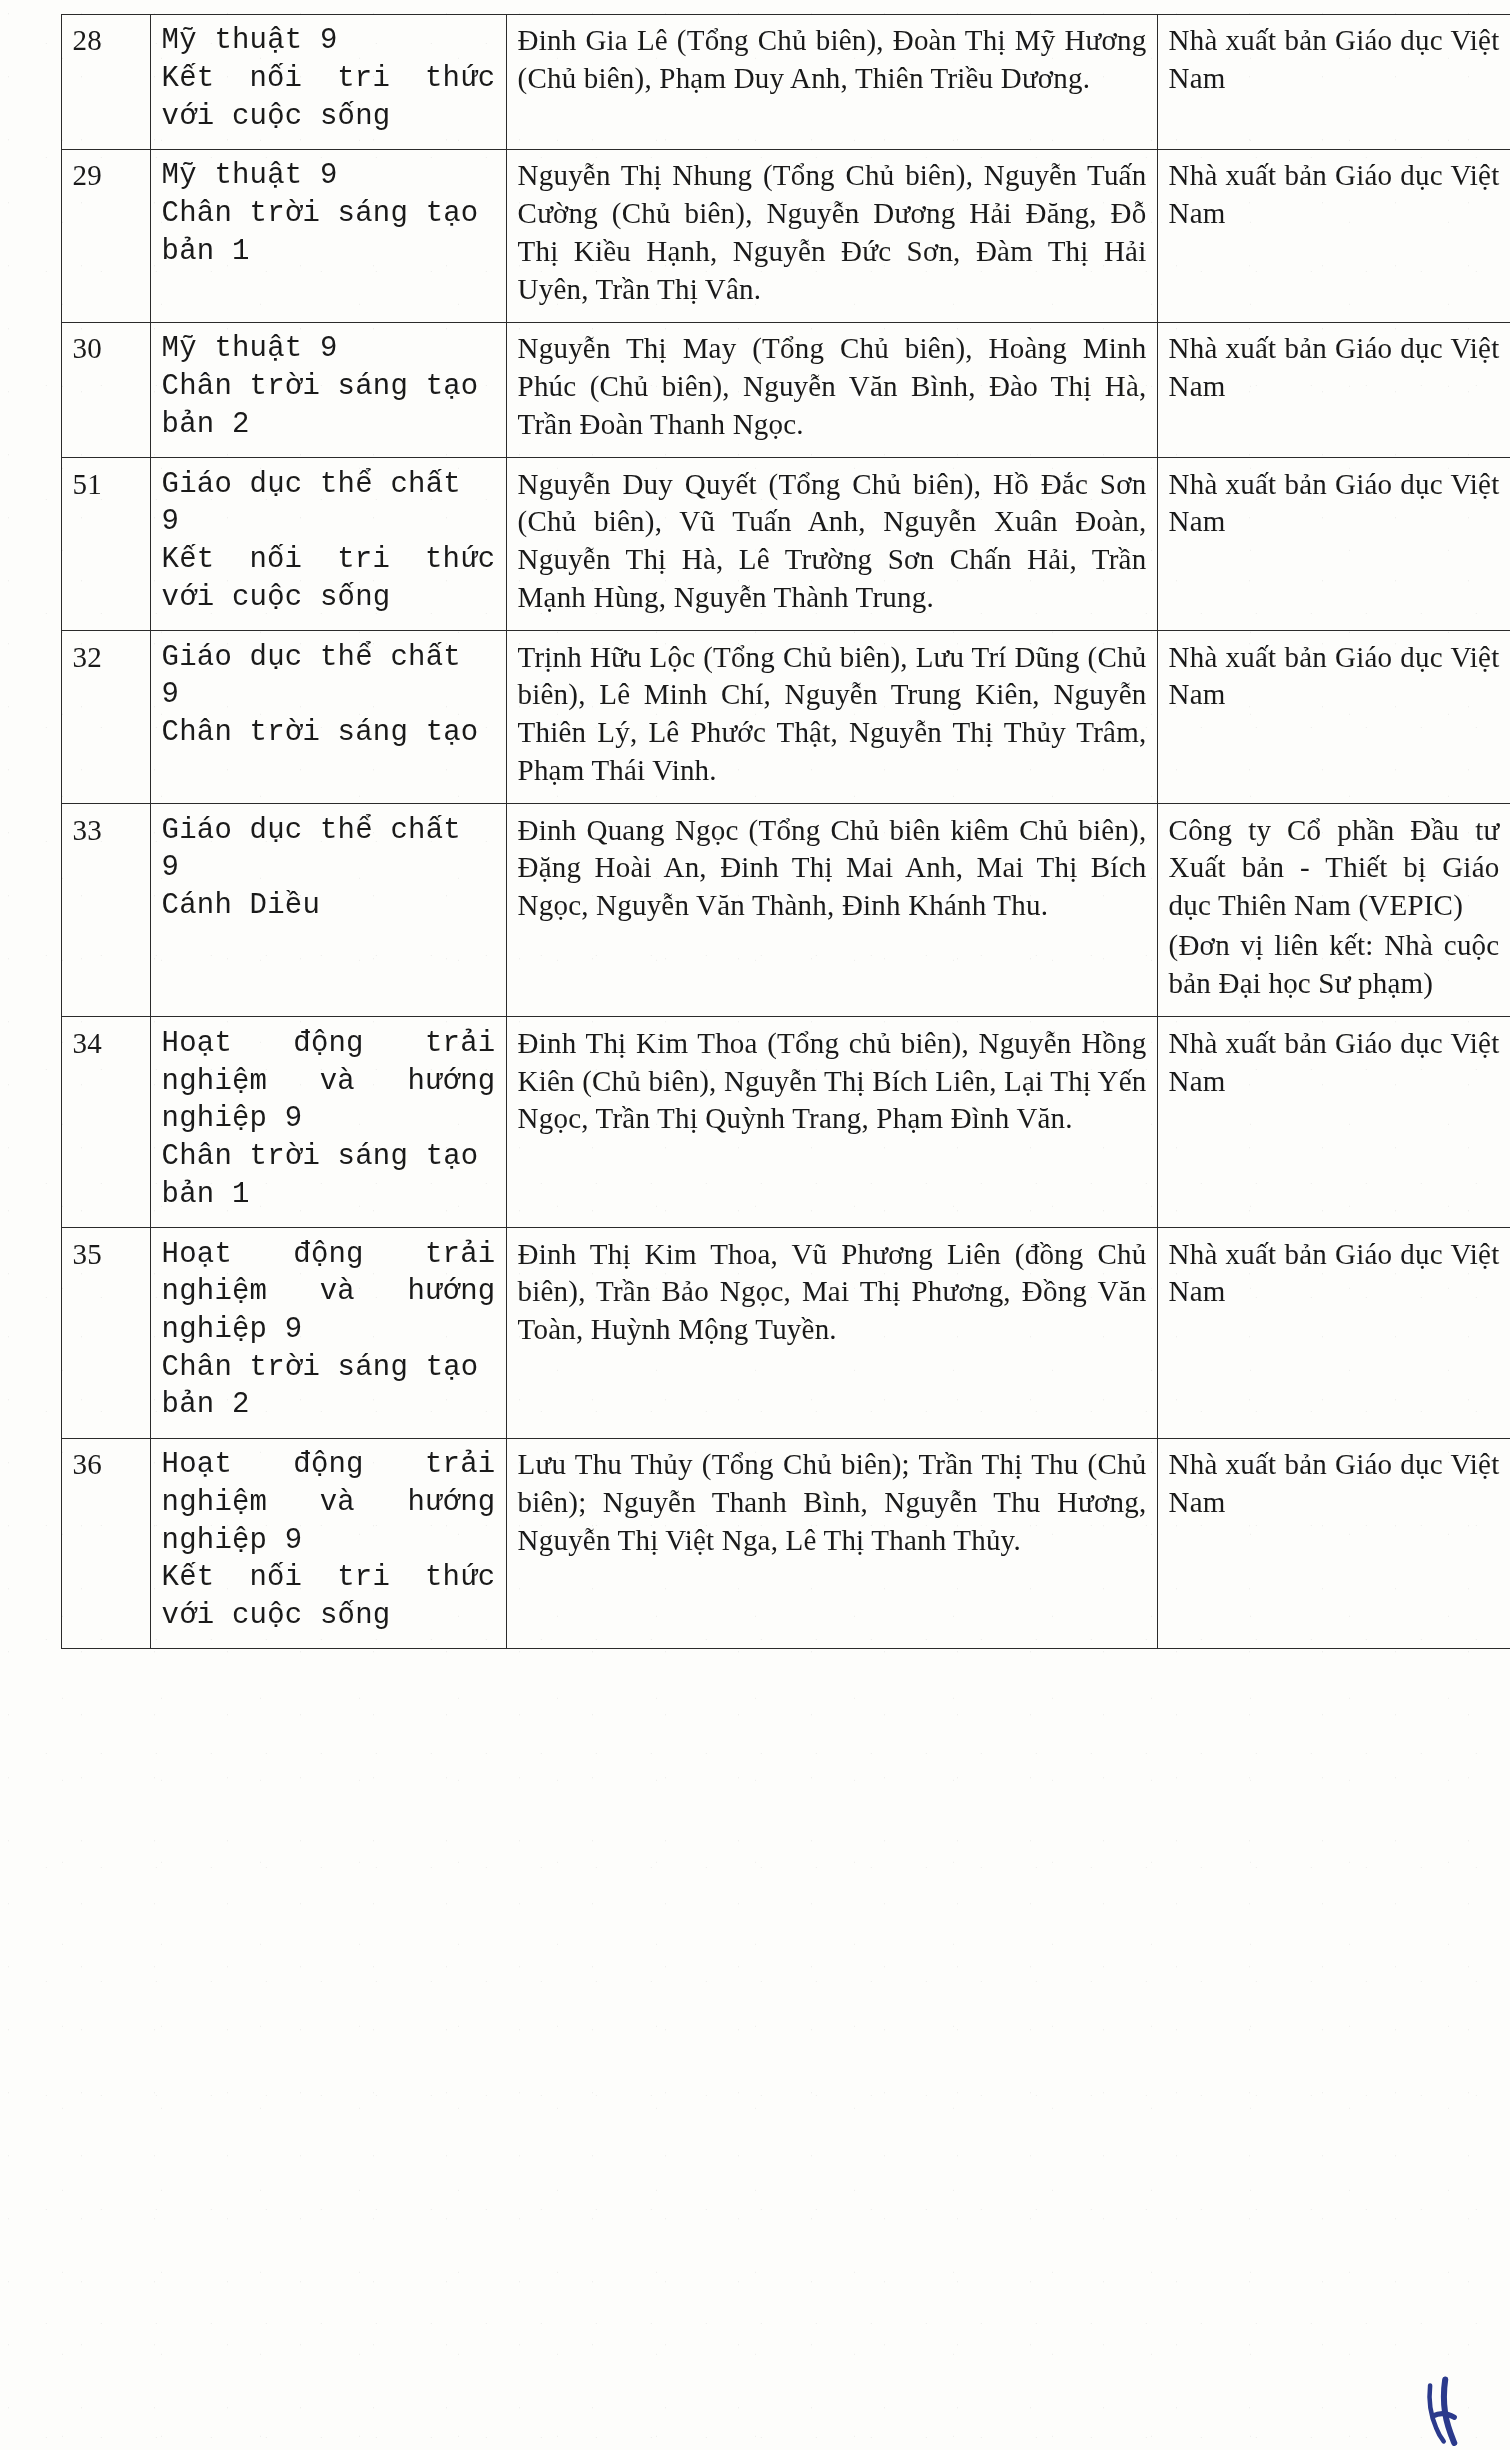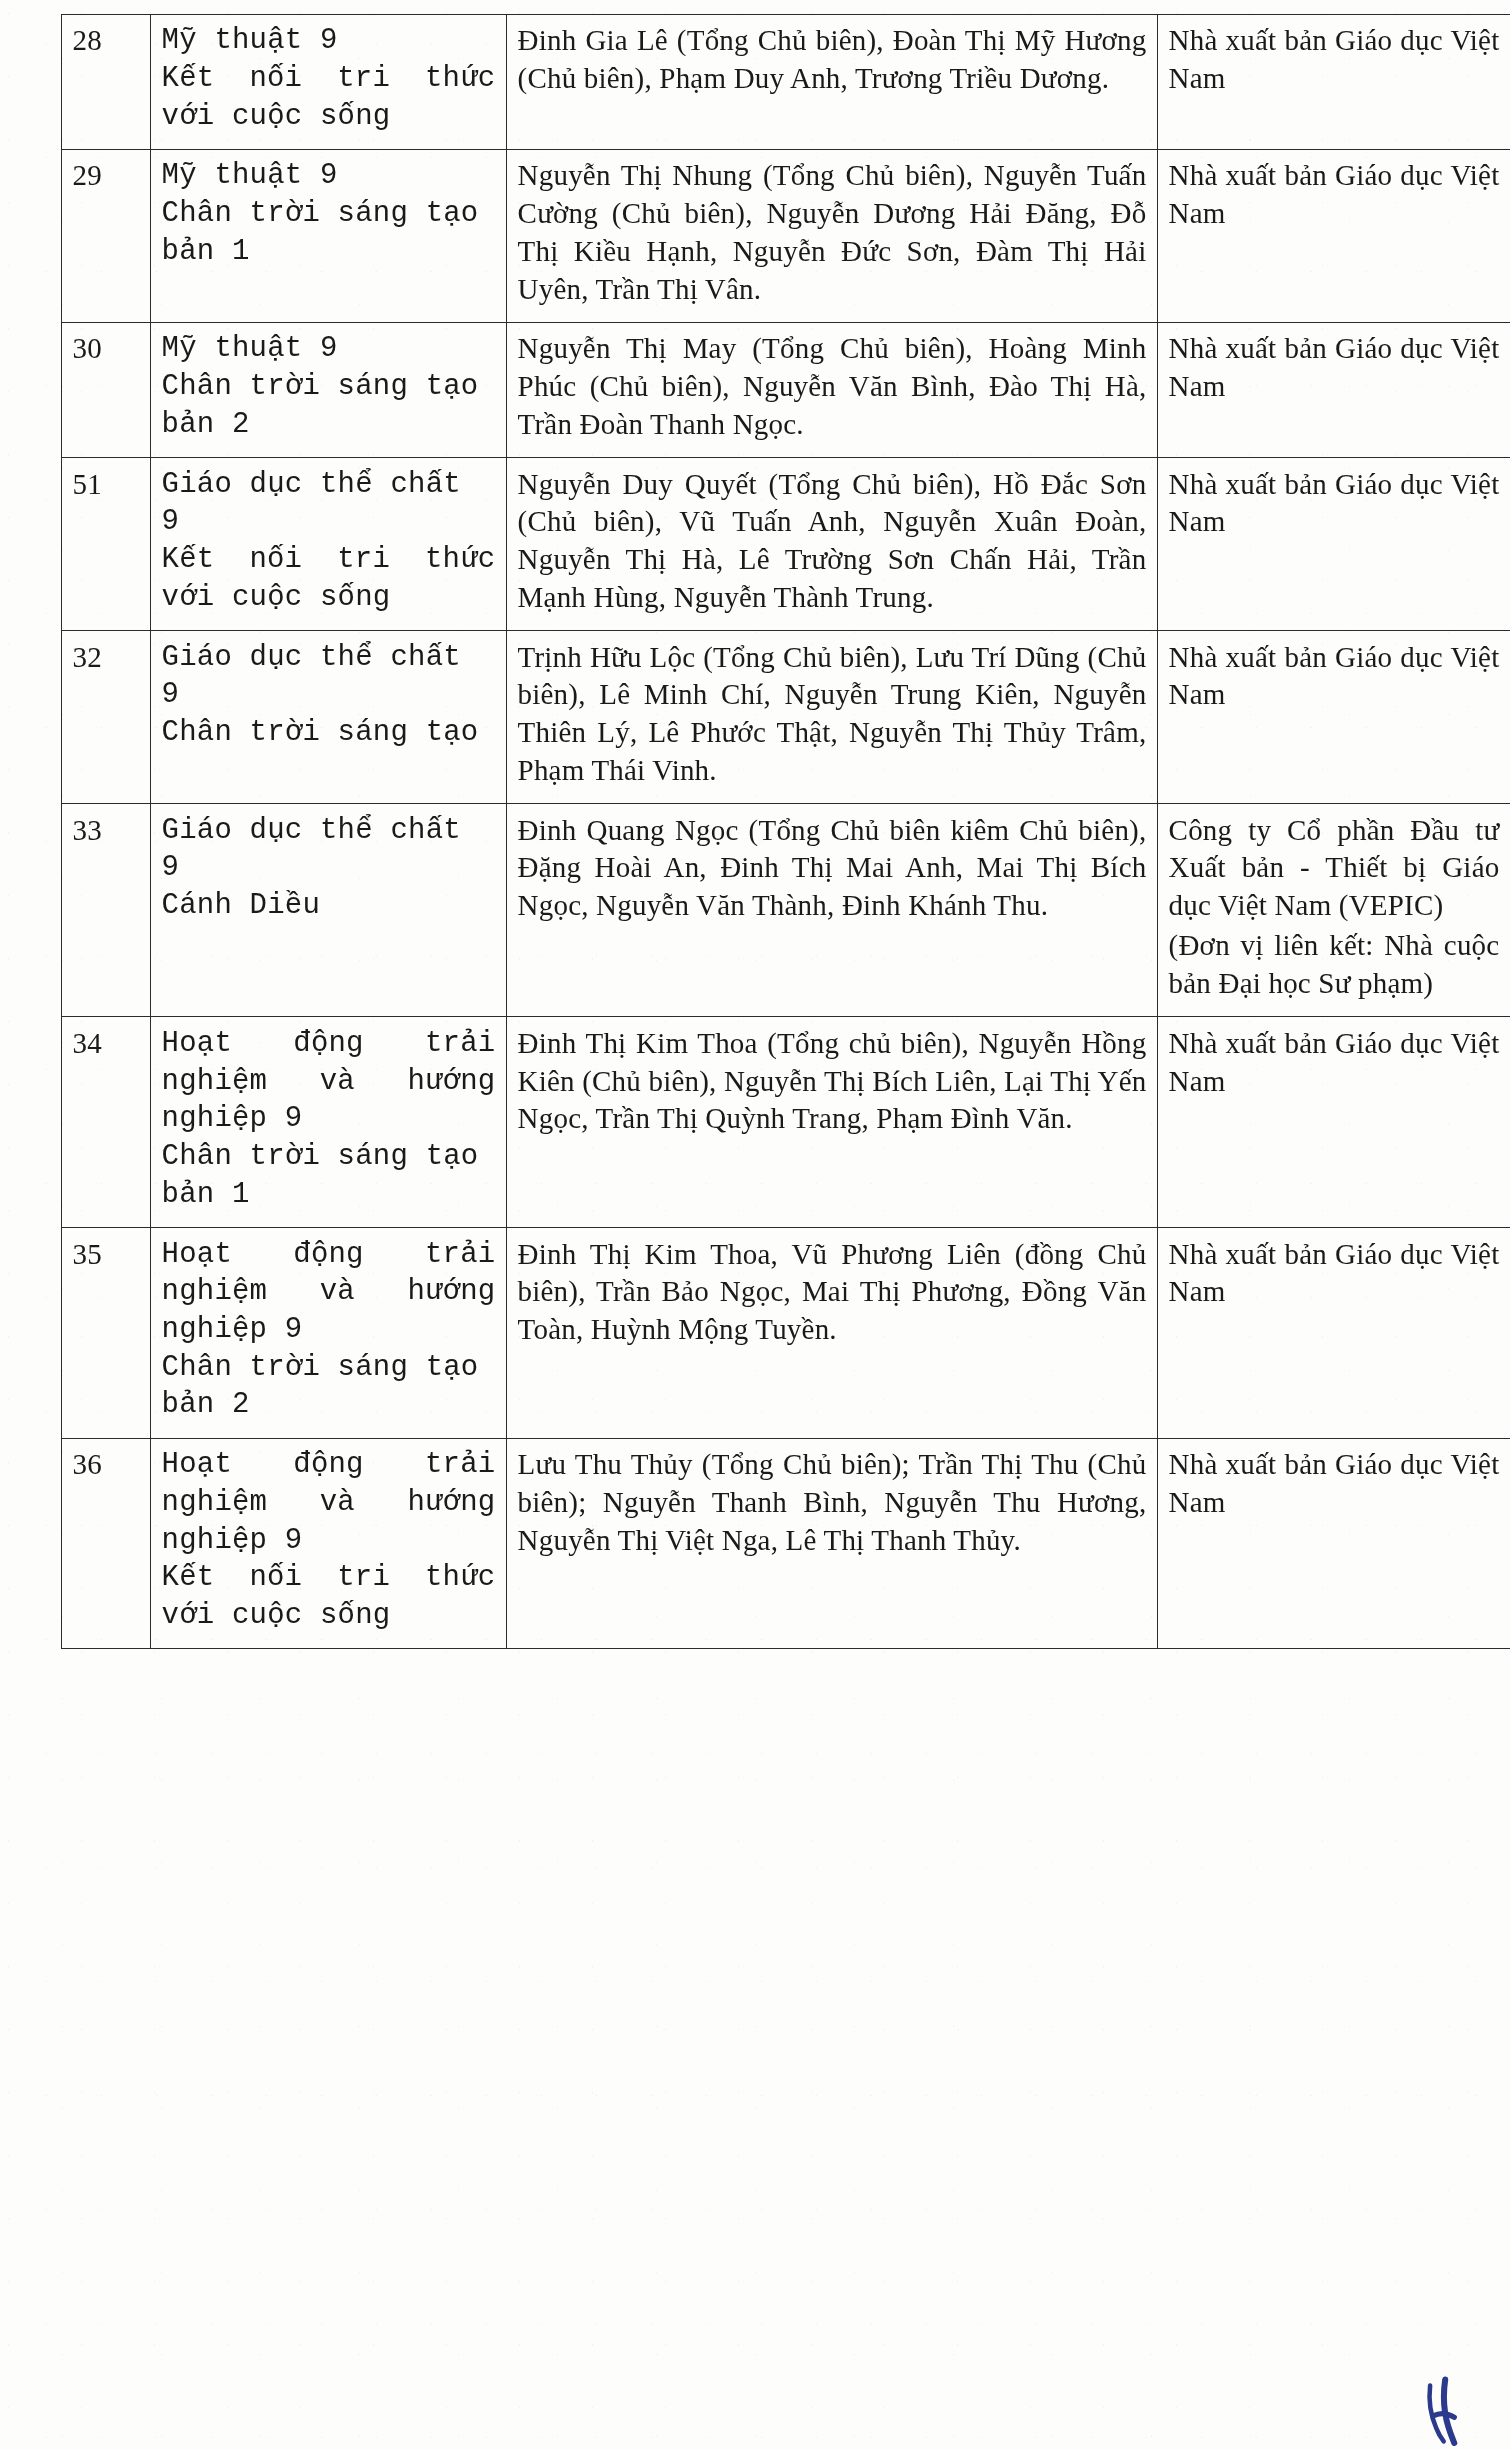--- a/index.html
+++ b/index.html
@@ -128,21 +128,21 @@
     </colgroup>
     <tbody>
 
       <tr>
         <td class="no">28</td>
         <td class="title">
           <span class="tline">Mỹ thuật 9</span>
           <span class="tline just">Kết nối tri thức</span>
           <span class="tline">với cuộc sống</span>
         </td>
-        <td class="authors">Đinh Gia Lê (Tổng Chủ biên), Đoàn Thị Mỹ Hương (Chủ biên), Phạm Duy Anh, Trương Triều Dương.</td>
+        <td class="authors">Đinh Gia Lê (Tổng Chủ biên), Đoàn Thị Mỹ Hương (Chủ biên), Phạm Duy Anh, Thiên Triều Dương.</td>
         <td class="publisher">
           <span class="pub-block">Nhà xuất bản Giáo dục Việt Nam</span>
         </td>
       </tr>
 
       <tr>
         <td class="no">29</td>
         <td class="title">
           <span class="tline">Mỹ thuật 9</span>
           <span class="tline">Chân trời sáng tạo</span>
@@ -193,21 +193,21 @@
       </tr>
 
       <tr>
         <td class="no">33</td>
         <td class="title">
           <span class="tline">Giáo dục thể chất 9</span>
           <span class="tline">Cánh Diều</span>
         </td>
         <td class="authors">Đinh Quang Ngọc (Tổng Chủ biên kiêm Chủ biên), Đặng Hoài An, Đinh Thị Mai Anh, Mai Thị Bích Ngọc, Nguyễn Văn Thành, Đinh Khánh Thu.</td>
         <td class="publisher">
-          <span class="pub-block">Công ty Cổ phần Đầu tư Xuất bản - Thiết bị Giáo dục Việt Nam (VEPIC)</span>
+          <span class="pub-block">Công ty Cổ phần Đầu tư Xuất bản - Thiết bị Giáo dục Thiên Nam (VEPIC)</span>
           <span class="pub-note">(Đơn vị liên kết: Nhà cuộc bản Đại học Sư phạm)</span>
         </td>
       </tr>
 
       <tr>
         <td class="no">34</td>
         <td class="title">
           <span class="tline just">Hoạt động trải</span>
           <span class="tline just">nghiệm và hướng</span>
           <span class="tline">nghiệp 9</span>

